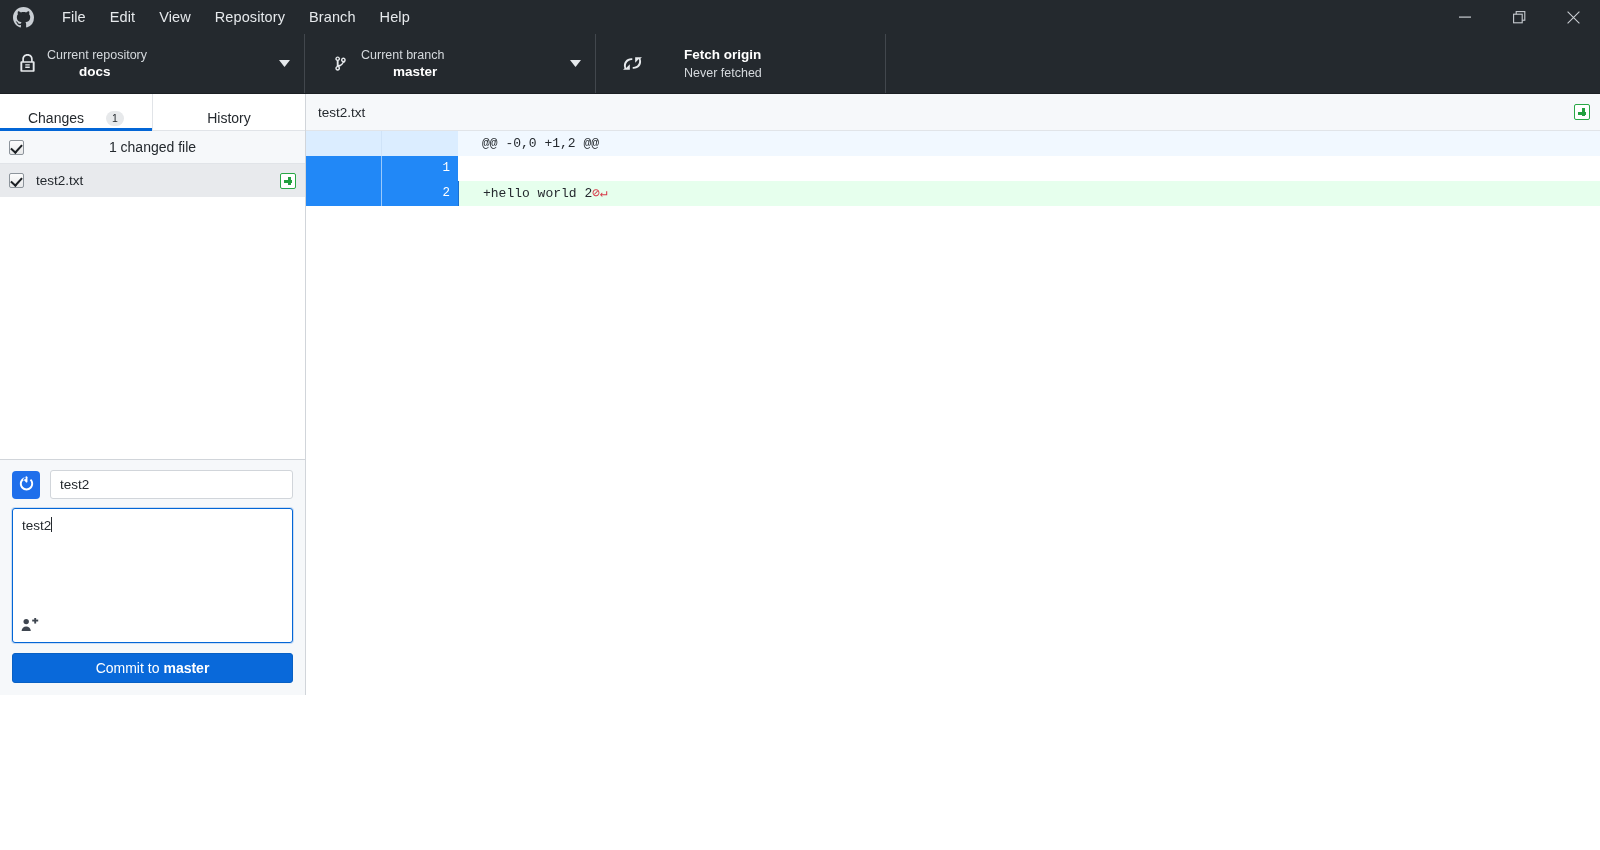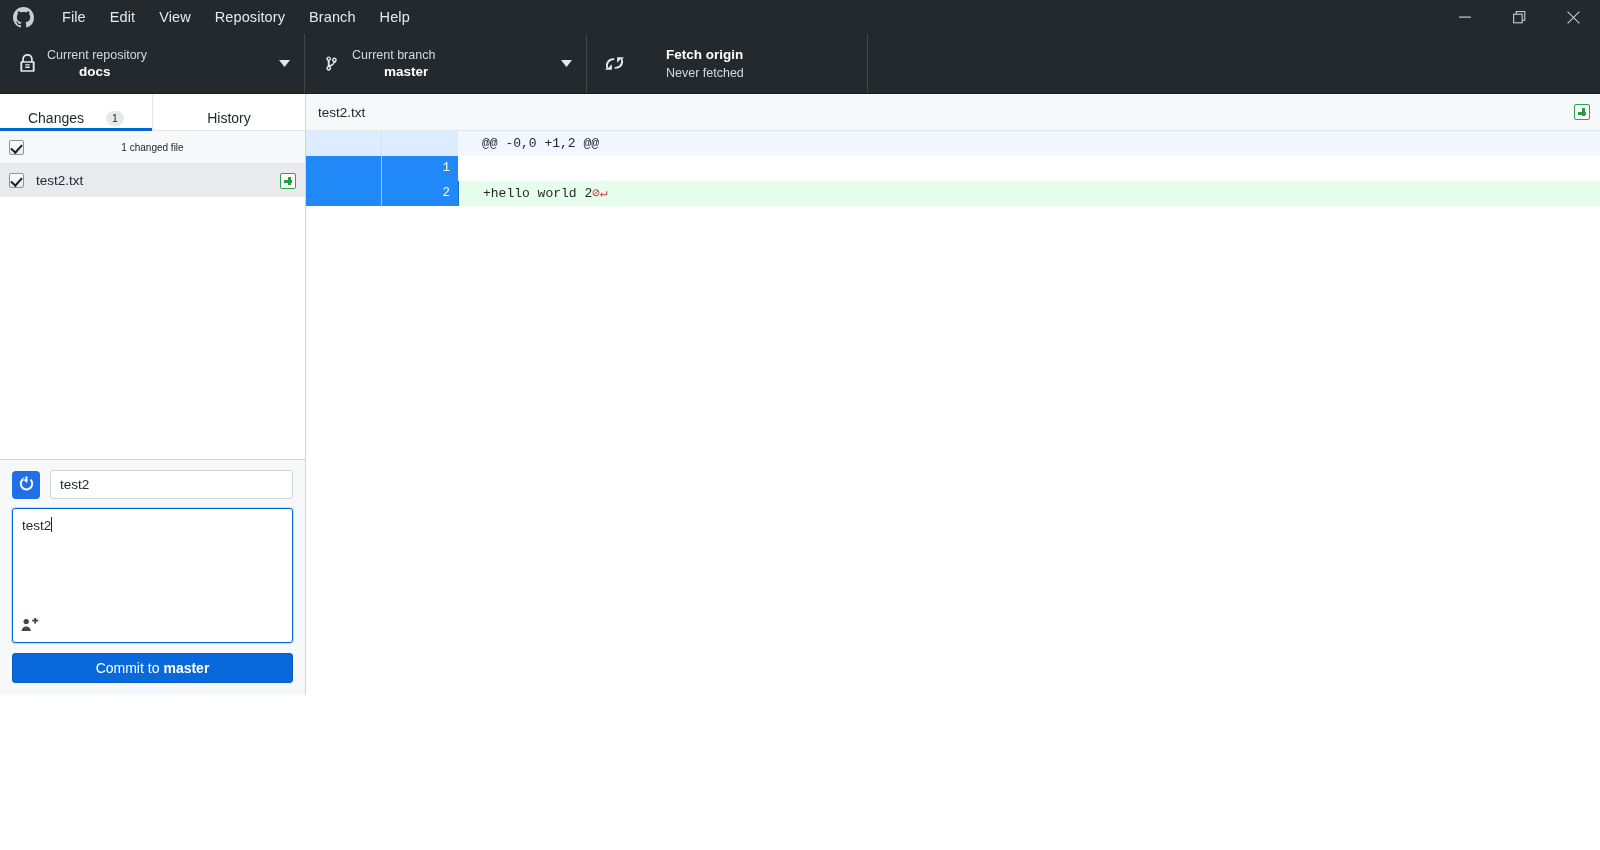--- a/index.html
+++ b/index.html
@@ -25,20 +25,21 @@
   .win-controls { margin-left: auto; display: flex; height: 34px; }
   .win-btn {
     width: 54px; height: 34px; display: flex; align-items: center; justify-content: center;
     color: #c8ccd1;
   }
 
   
   .toolbar {
     height: 60px; flex: 0 0 60px; background: #24292e; display: flex; align-items: stretch;
     border-bottom: 1px solid #1b1f23;
+    gap: 9px;
   }
   .tb-section {
     display: flex; align-items: center; padding: 0 14px;
     border-right: 1px solid #42474d; position: relative; color: #fff;
   }
   .tb-section.repo { width: 305px; }
   .tb-section.branch { width: 282px; }
   .tb-section.fetch { width: 281px; }
   .tb-icon { width: 26px; display: flex; align-items: center; justify-content: center; flex: 0 0 26px; }
   .tb-texts { display: flex; flex-direction: column; justify-content: center; margin-left: 7px; flex: 1 1 auto; overflow: hidden; }
@@ -69,21 +70,21 @@
     padding: 1px 6px; line-height: 13px; min-width: 18px; text-align: center;
   }
   .tab-div { width: 1px; background: #e1e4e8; }
 
   .changed-summary {
     height: 33px; flex: 0 0 33px; display: flex; align-items: center;
     background: #f6f8fa; border-bottom: 1px solid #e1e4e8; padding-left: 9px;
     position: relative;
   }
   .changed-summary .txt {
-    position: absolute; left: 0; right: 0; text-align: center; font-size: 10px; color: #24292e;
+    position: absolute; left: 0; right: 0; text-align: center; font-size: 14px; color: #24292e;
   }
   .file-list { flex: 1 1 auto; overflow: hidden; background: #fff; }
   .file-row {
     height: 33px; display: flex; align-items: center; padding: 0 9px 0 9px;
     background: #e8eaed; font-size: 13.5px; color: #24292e; gap: 12px;
   }
   .file-row .name { flex: 1 1 auto; overflow: hidden; white-space: nowrap; text-overflow: ellipsis; }
 
   .ck {
     width: 15px; height: 15px; flex: 0 0 15px; border: 1px solid #8d949b; border-radius: 2px;

